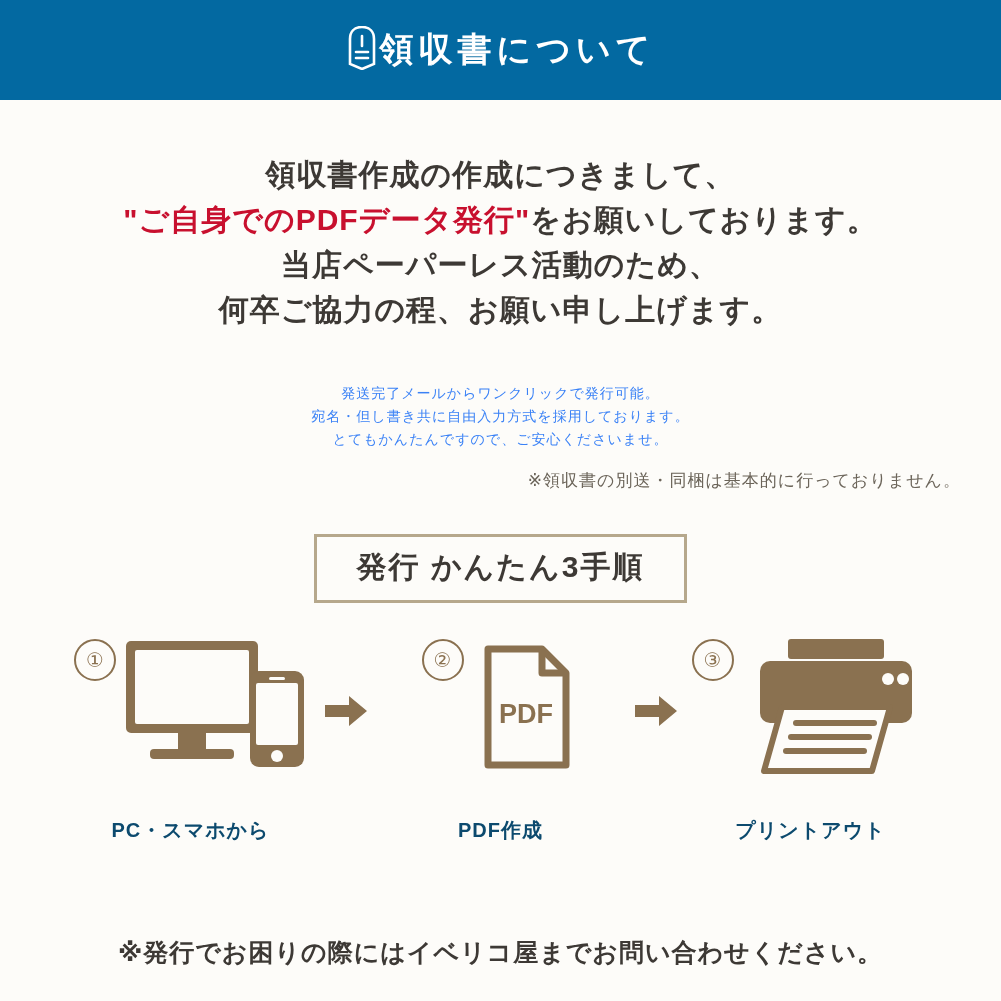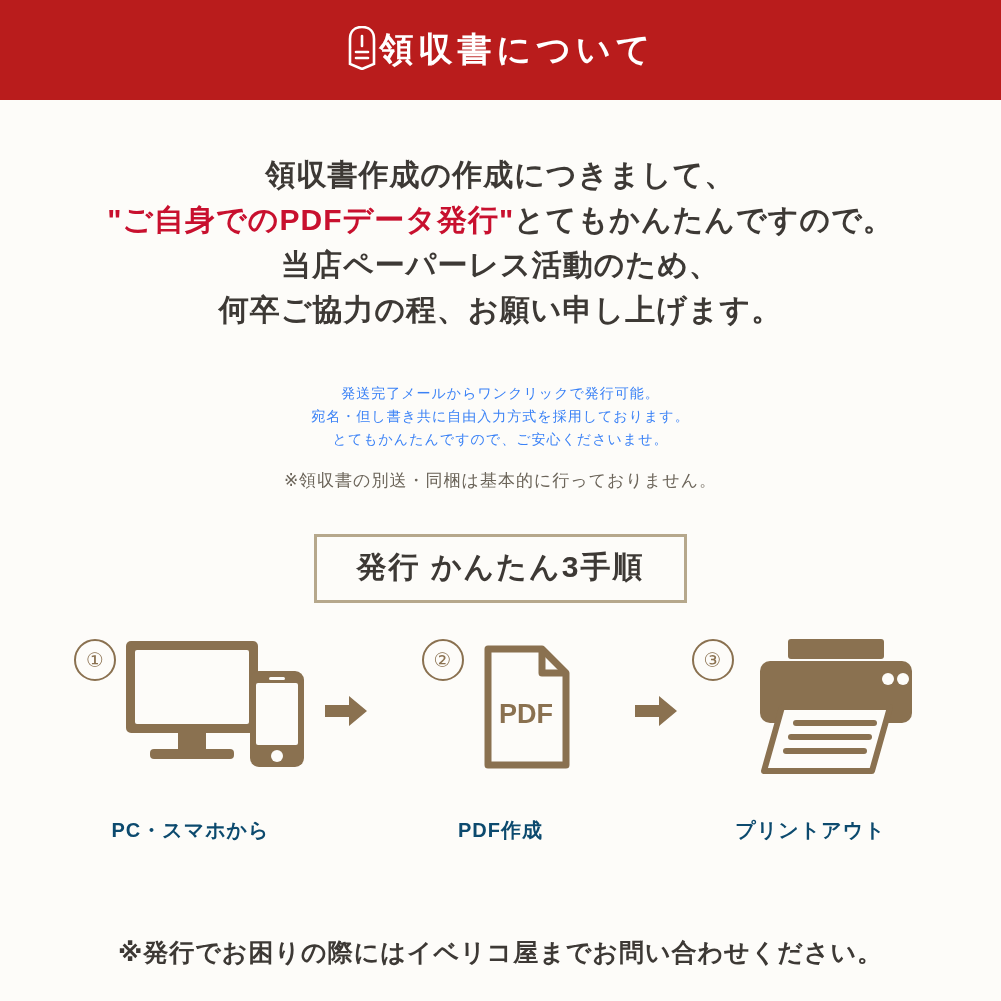--- a/index.html
+++ b/index.html
@@ -17,21 +17,21 @@
   .page {
     position: relative;
     width: 1001px;
     height: 1001px;
     box-sizing: border-box;
   }
 
   
   .header {
     height: 100px;
-    background: #b91c1c;
+    background: #0369a1;
     display: flex;
     align-items: center;
     justify-content: center;
   }
   .header-title {
     color: #ffffff;
     font-size: 34px;
     font-weight: bold;
     letter-spacing: 5px;
   }
@@ -67,20 +67,21 @@
     letter-spacing: 1px;
   }
   .sub-line {
     display: block;
   }
   .note {
     margin-top: 18px;
     font-size: 17px;
     color: #6b6459;
     letter-spacing: 1px;
+    text-align: right;
   }
 
   
   .steps-banner-wrap {
     margin-top: 42px;
     display: flex;
     justify-content: center;
   }
   .steps-banner {
     border: 3px solid #b6a88c;
@@ -175,21 +176,21 @@
         <line x1="11" y1="32" x2="23" y2="32" stroke="#ffffff" stroke-width="2.6" stroke-linecap="round"></line>
       </svg>
     </span>
     <span class="header-title">領収書について</span>
   </div>
 
   <div class="main">
 
     <div class="lead">
       <span class="lead-line">領収書作成の作成につきまして、</span>
-      <span class="lead-line"><span class="red">"ご自身でのPDFデータ発行"</span><span>とてもかんたんですので。</span></span>
+      <span class="lead-line"><span class="red">"ご自身でのPDFデータ発行"</span><span>をお願いしております。</span></span>
       <span class="lead-line">当店ペーパーレス活動のため、</span>
       <span class="lead-line">何卒ご協力の程、お願い申し上げます。</span>
     </div>
 
     <div class="sub">
       <span class="sub-line">発送完了メールからワンクリックで発行可能。</span>
       <span class="sub-line">宛名・但し書き共に自由入力方式を採用しております。</span>
       <span class="sub-line">とてもかんたんですので、ご安心くださいませ。</span>
     </div>
 

